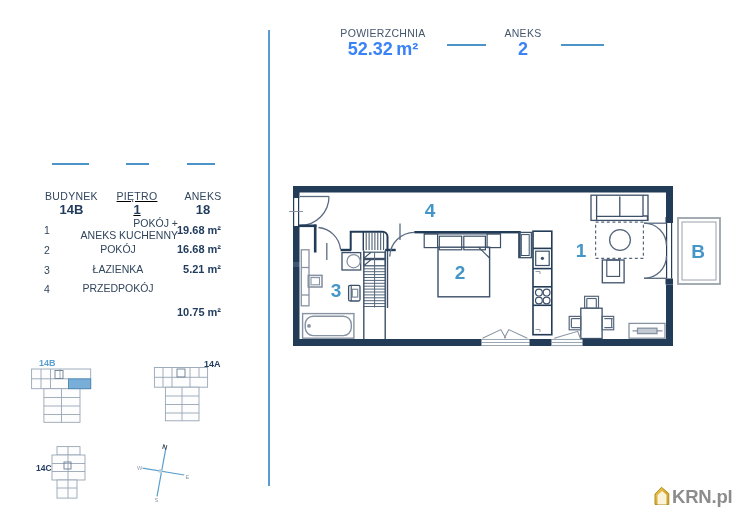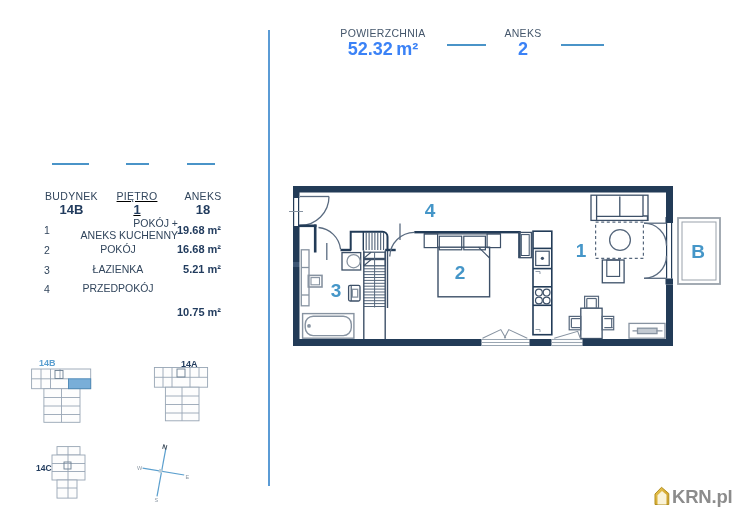--- a/index.html
+++ b/index.html
@@ -69,21 +69,21 @@
   <div class="abs row-num" style="left:44px;top:264px;">3</div>
   <div class="abs row-name" style="left:58px;top:264px;width:120px;">ŁAZIENKA</div>
   <div class="abs row-val" style="left:150px;top:263px;width:71px;">5.21 m²</div>
 
   <div class="abs row-num" style="left:44px;top:283px;">4</div>
   <div class="abs row-name" style="left:58px;top:283px;width:120px;">PRZEDPOKÓJ</div>
   <div class="abs row-val" style="left:150px;top:282px;width:71px;margin-top:24px;">10.75 m²</div>
 
   <div class="abs bldg-label-blue" style="left:39px;top:358px;">14B</div>
 
-  <div class="abs bldg-label-navy" style="left:181px;top:359px;">14A</div>
+  <div class="abs bldg-label-navy" style="left:204px;top:359px;">14A</div>
 
   <div class="abs bldg-label-navy" style="left:36px;top:463px;font-size:8.5px;">14C</div>
 
   <div class="abs room-label" style="left:420px;top:200px;width:20px;">4</div>
 
   <div class="abs room-label" style="left:450px;top:262px;width:20px;">2</div>
 
   <div class="abs room-label" style="left:326px;top:280px;width:20px;">3</div>
 
   <div class="abs room-label" style="left:571px;top:240px;width:20px;">1</div>

